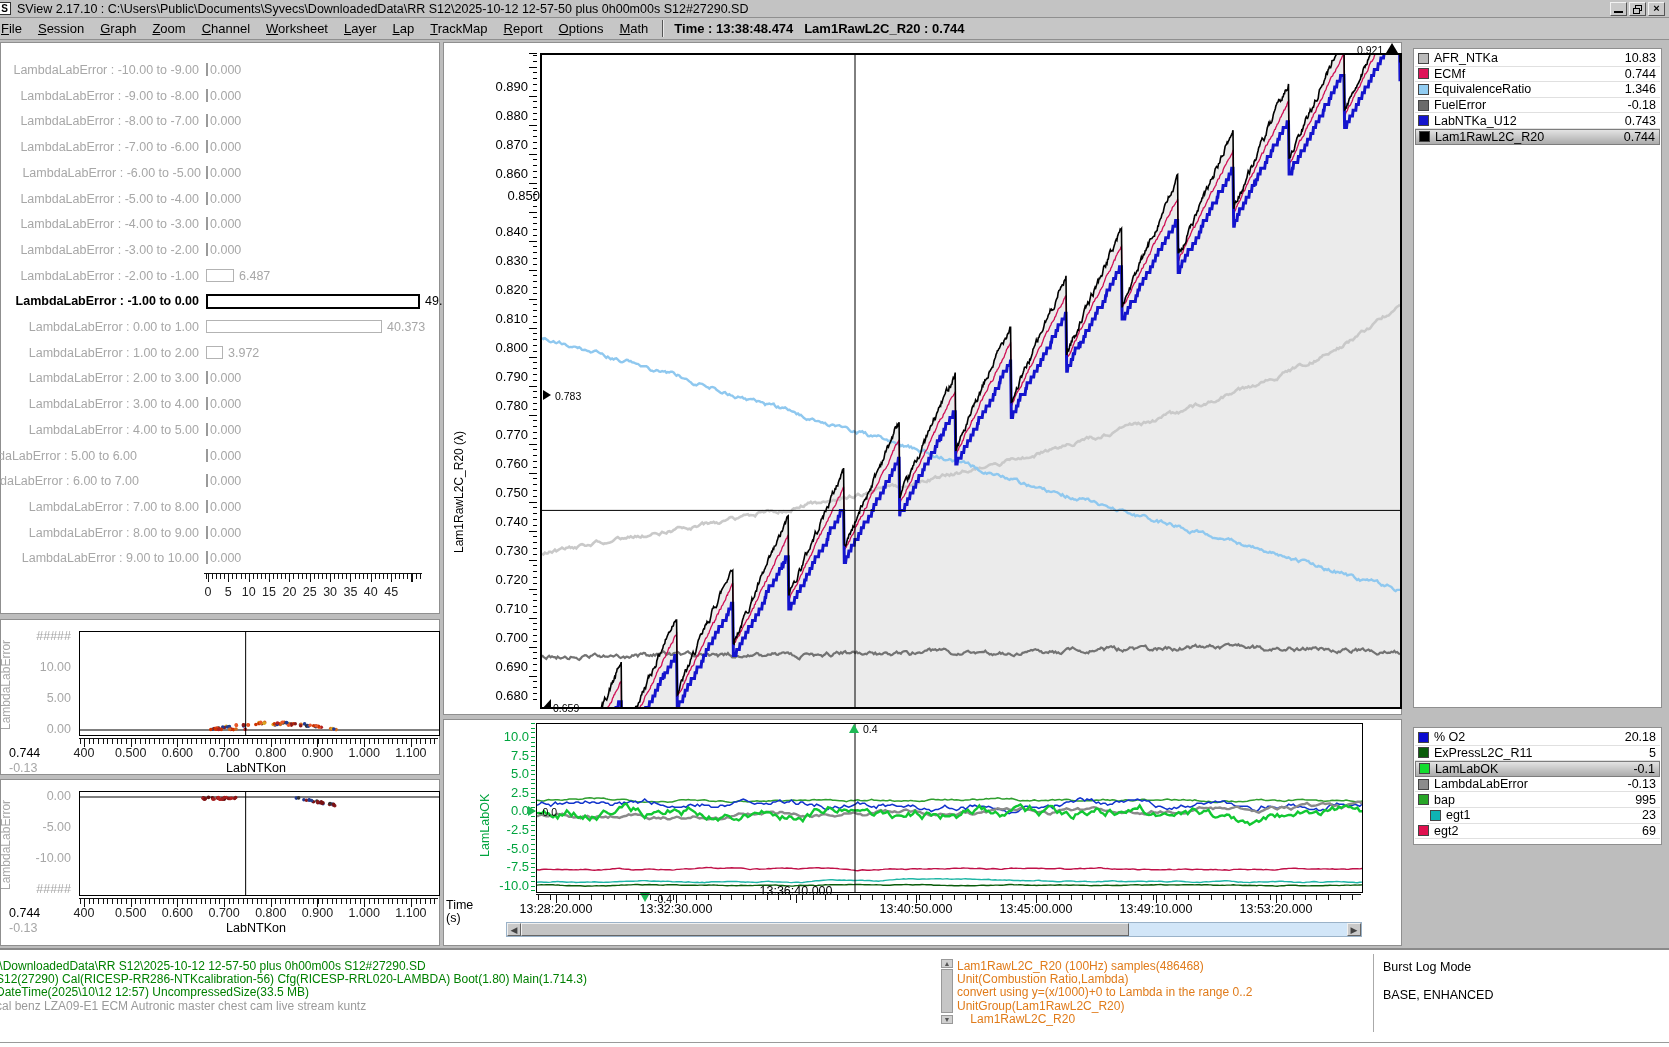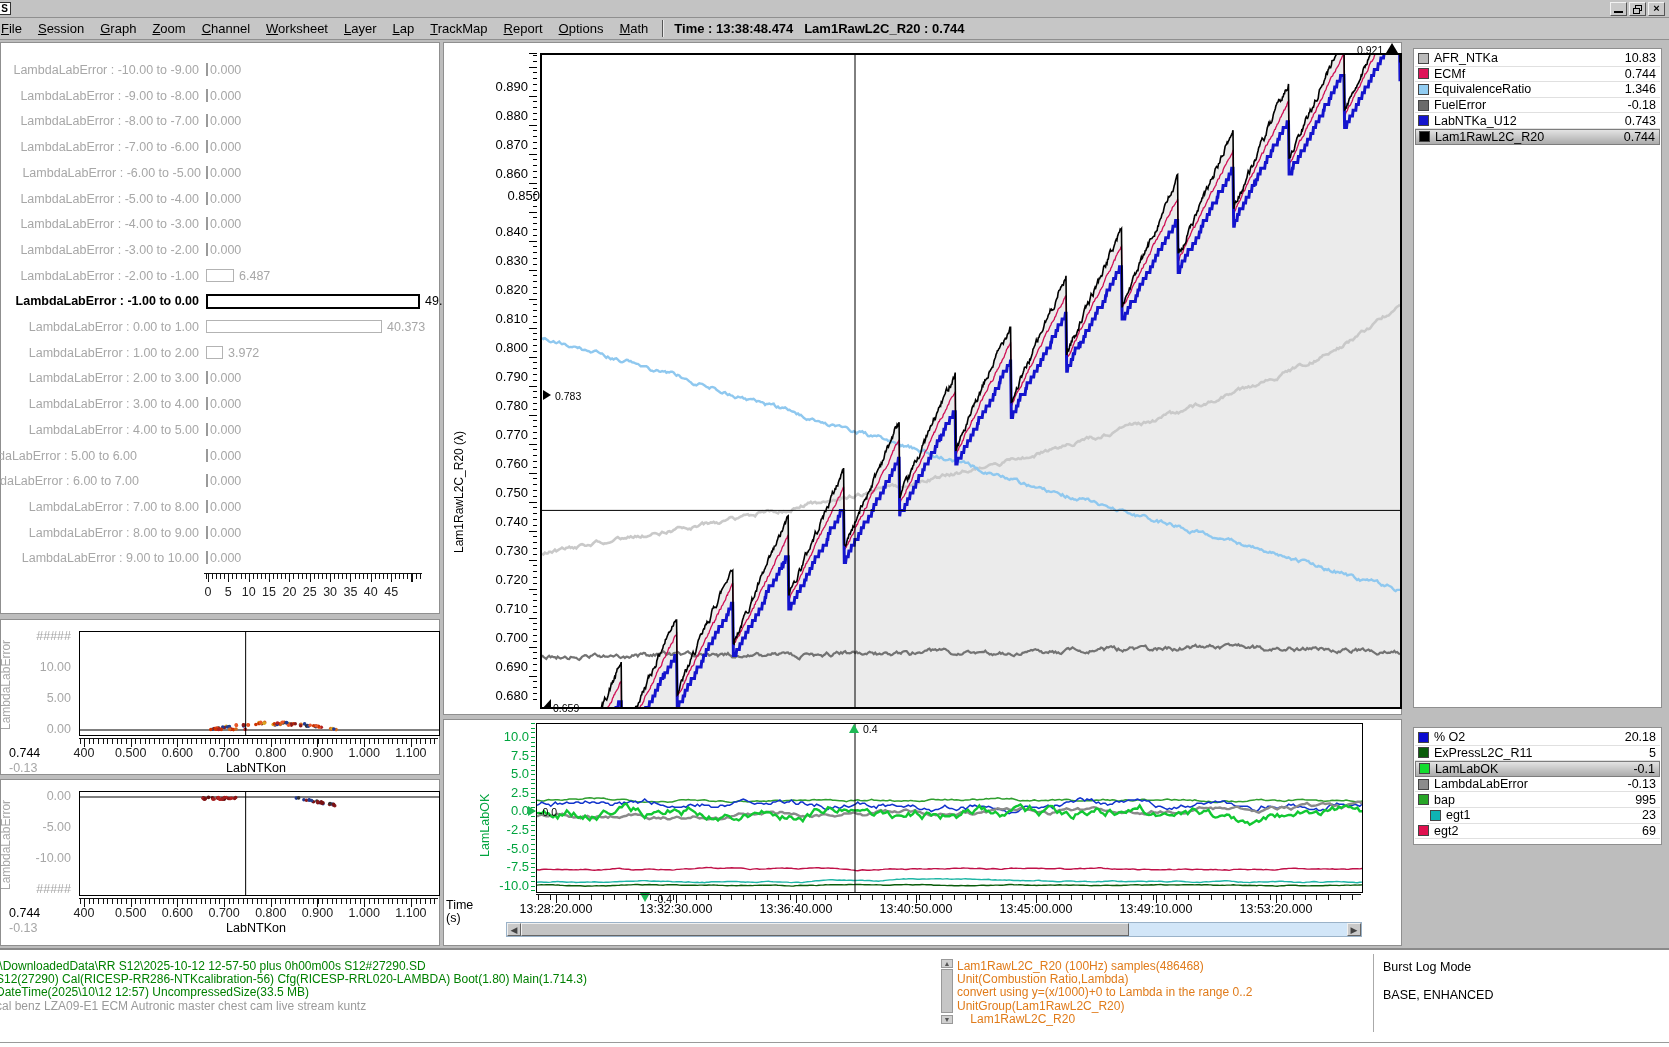--- a/index.html
+++ b/index.html
@@ -80,20 +80,21 @@
   .hline{position:absolute;height:0;border-top:1px solid #9a9a9a;}
   svg{display:block;}
 </style>
 </head>
 <body>
 
 <div class="window">
 
   <div class="abs titlebar">
     <div class="app-icon">S</div>
+    <span>SView 2.17.10  :  C:\Users\Public\Documents\Syvecs\DownloadedData\RR S12\2025-10-12 12-57-50 plus 0h00m00s S12#27290.SD</span>
     <div class="win-btns">
       <div class="wbtn">
           <span class="mini"></span>
         </div>
       <div class="wbtn">
           <span class="rsq1"></span>
           <span class="rsq2"></span>
         </div>
       <div class="wbtn"><b>×</b></div>
     </div>
@@ -507,21 +508,21 @@
       <div class="tri" style="left: 405px; top: 4px; border-left: 5px solid transparent; border-right: 5px solid transparent; border-bottom: 9px solid rgb(29, 185, 84);"></div>
       <div class="marker-label green" style="left: 419px; top: 3px; color: rgb(0, 0, 0);">0.4</div>
       <div class="tri" style="left: 84px; top: 85.5px; border-top: 5px solid transparent; border-bottom: 5px solid transparent; border-left: 8px solid rgb(29, 185, 84);"></div>
       <div class="marker-label" style="left: 95px; top: 85.5px;">-0.0</div>
       <div class="tri" style="left: 196px; top: 173px; border-left: 5px solid transparent; border-right: 5px solid transparent; border-top: 9px solid rgb(29, 185, 84);"></div>
       <div class="marker-label" style="left: 210px; top: 173px;">-0.4</div>
       <div class="st-line st-black" style="left: 2px; top: 178px;">Time</div>
       <div class="st-line st-black" style="left: 2px; top: 191px;">(s)</div>
       <div class="tp-xtick" style="left: 112px; top: 182px;">13:28:20.000</div>
       <div class="tp-xtick" style="left: 232px; top: 182px;">13:32:30.000</div>
-      <div class="tp-xtick" style="left: 352px; top: 182px;">13:36:40.000</div>
+      <div class="tp-xtick" style="left: 352px; top: 164px;">13:36:40.000</div>
       <div class="tp-xtick" style="left: 472px; top: 182px;">13:40:50.000</div>
       <div class="tp-xtick" style="left: 592px; top: 182px;">13:45:00.000</div>
       <div class="tp-xtick" style="left: 712px; top: 182px;">13:49:10.000</div>
       <div class="tp-xtick" style="left: 832px; top: 182px;">13:53:20.000</div>
       <div class="ruler" style="left: 92px; top: 174px; width: 825px; height: 8px;">
         <div class="minor" style="background: repeating-linear-gradient(90deg, rgb(17, 17, 17) 0px, rgb(17, 17, 17) 1px, transparent 1px, transparent 11.7px) 20px 0px;"></div>
         <div class="major" style="background: repeating-linear-gradient(90deg, rgb(17, 17, 17) 0px, rgb(17, 17, 17) 1px, transparent 1px, transparent 120px) 20px 0px;"></div>
       </div>
       <div class="scrollbar" style="left: 62px; top: 202px; width: 856px;">
         <div class="sb-btn" style="left: 0px;">◀</div>

